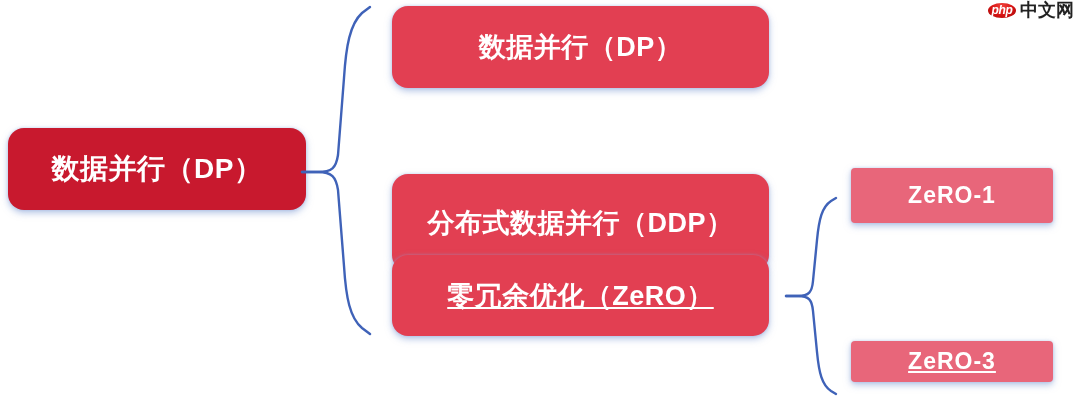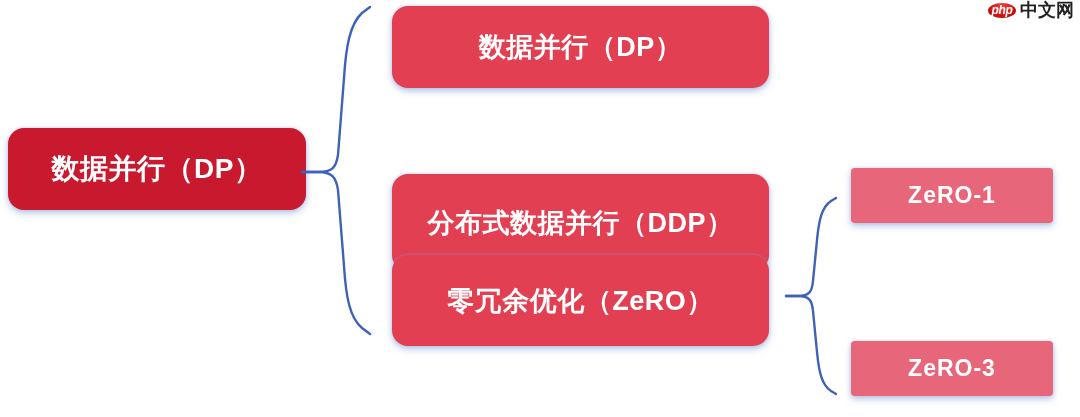--- a/index.html
+++ b/index.html
@@ -126,21 +126,21 @@
   </div>
 
   <div class="node lvl2" style="left:392px; top:6px; width:377px; height:82px;">
     <span>数据并行（DP）</span>
   </div>
 
   <div class="node lvl2" style="left:392px; top:132px; width:377px; height:97px;margin-top:42px;">
     <span>分布式数据并行（DDP）</span>
   </div>
 
-  <div class="node lvl2" style="left:392px; top:255px; width:377px; height:91px;">
+  <div class="node lvl2" style="left:392px; top:255px; width:377px; height:81px;text-decoration:underline;">
     <span>零冗余优化（ZeRO）</span>
   </div>
 
   <div class="brace" style="left:784px; top:196px; width:70px; height:200px;">
     <svg width="70" height="200" viewBox="0 0 70 200" fill="none">
       <path d="M 2 100
                L 14 100
                C 25 100 28 96 29 85
                L 33 44
                C 35 23 38 11 47 5
@@ -152,21 +152,21 @@
                C 35 177 38 189 47 195
                L 52 198" stroke="#3f62b8" stroke-width="2.4" fill="none" stroke-linecap="round" stroke-linejoin="round"></path>
     </svg>
   </div>
 
   <div class="node lvl3" style="left:851px; top:168px; width:202px; height:55px;">
     <span>ZeRO-1</span>
   </div>
 
 
-  <div class="node lvl3" style="left:851px; top:341px; width:202px; height:55px;">
+  <div class="node lvl3" style="left:851px; top:341px; width:202px; height:41px;text-decoration:underline;">
     <span>ZeRO-3</span>
   </div>
 
   <div id="watermark">
     <div class="wm-badge">php</div>
     <div class="wm-text">中文网</div>
   </div>
 
 </div>
 

